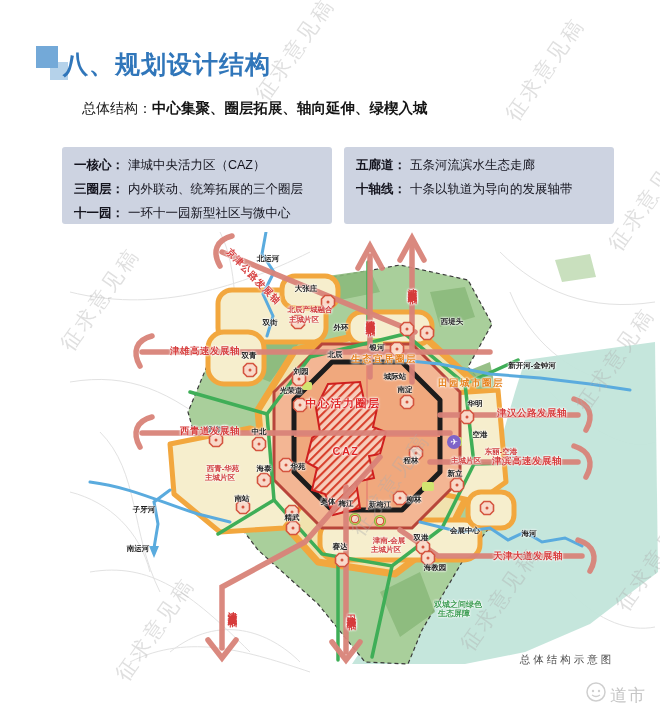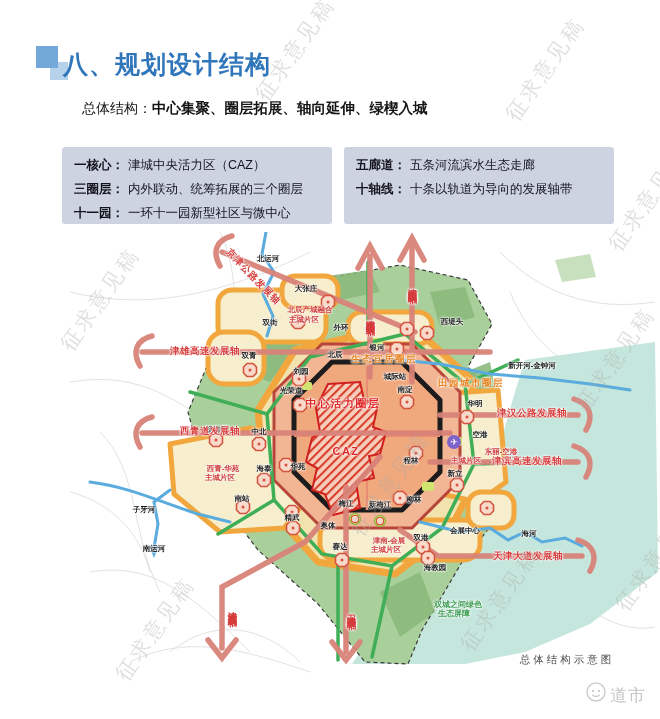--- a/index.html
+++ b/index.html
@@ -301,34 +301,34 @@
       <div class="ml lp" style="left: 307px; top: 116px;">银河</div>
       <div class="ml lp" style="left: 231px; top: 140px;">刘园</div>
       <div class="ml lp" style="left: 221px; top: 159px;">光荣道</div>
       <div class="ml lp" style="left: 335px; top: 158px;">南淀</div>
       <div class="ml lp" style="left: 147px; top: 198px;">杨柳青</div>
       <div class="ml lp" style="left: 189px; top: 200px;">中北</div>
       <div class="ml lp" style="left: 194px; top: 237px;">海泰</div>
       <div class="ml lp" style="left: 228px; top: 235px;">华苑</div>
       <div class="ml lp" style="left: 172px; top: 267px;">南站</div>
       <div class="ml lp" style="left: 222px; top: 286px; font-family: Liberation Mono, monospace;">精武</div>
-      <div class="ml lp" style="left: 258px; top: 270px; margin-top: 24px;">奥体</div>
+      <div class="ml lp" style="left: 258px; top: 270px;">奥体</div>
       <div class="ml lp" style="left: 276px; top: 272px;">梅江</div>
       <div class="ml lp" style="left: 310px; top: 273px;">新梅江</div>
       <div class="ml lp" style="left: 344px; top: 268px;">柳林</div>
       <div class="ml lp" style="left: 341px; top: 229px;">程林</div>
       <div class="ml lp" style="left: 405px; top: 172px;">华明</div>
       <div class="ml lp" style="left: 410px; top: 203px;">空港</div>
       <div class="ml lp" style="left: 385px; top: 242px;">新立</div>
       <div class="ml lp" style="left: 270px; top: 315px;">赛达</div>
       <div class="ml lp" style="left: 351px; top: 306px;">双港</div>
       <div class="ml lp" style="left: 395px; top: 299px;">会展中心</div>
       <div class="ml lp" style="left: 365px; top: 336px;">海教园</div>
       <div class="ml lp" style="left: 74px; top: 278px;">子牙河</div>
-      <div class="ml lp" style="left: 84px; top: 317px;">南运河</div>
+      <div class="ml lp" style="left: 68px; top: 317px;">南运河</div>
       <div class="ml lp" style="left: 459px; top: 302px;">海河</div>
       <div class="ml lp" style="left: 462px; top: 134px;">新开河-金钟河</div>
       <div class="ml lah" style="left: 135px; top: 119px;">津雄高速发展轴</div>
       <div class="ml lah" style="left: 140px; top: 199px;">西青道发展轴</div>
       <div class="ml lah" style="left: 462px; top: 181px;">津汉公路发展轴</div>
       <div class="ml lah" style="left: 457px; top: 229px;">津滨高速发展轴</div>
       <div class="ml lah" style="left: 458px; top: 324px;">天津大道发展轴</div>
       <div class="ml lav" style="left: 300px; top: 84px;">津围公路发展轴</div>
       <div class="ml lav" style="left: 342px; top: 52px;">津蓟高速发展轴</div>
       <div class="ml lav" style="left: 162px; top: 375px;">津沧高速发展轴</div>

